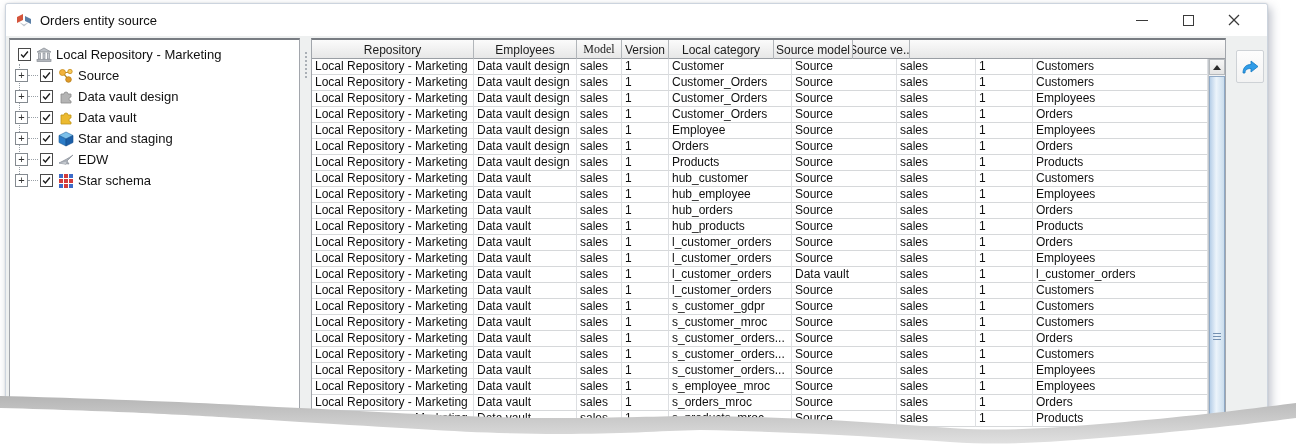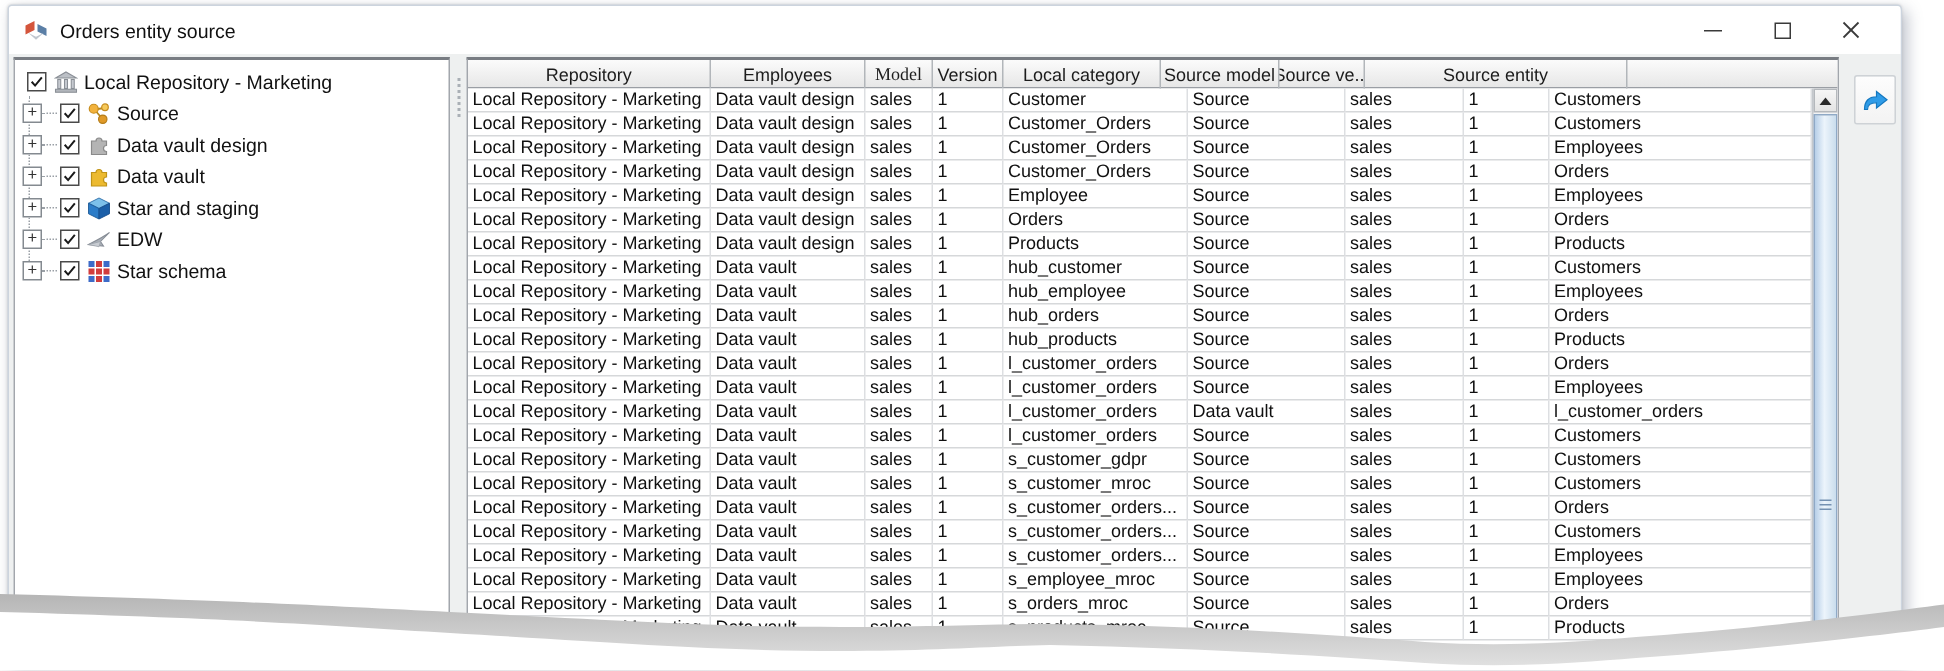--- a/index.html
+++ b/index.html
@@ -242,21 +242,20 @@
 
     <div class="table-panel">
       <div class="thead">
           <div class="th" style="width: 162px;">Repository</div>
           <div class="th" style="width: 103px;">Employees</div>
           <div class="th" style="width: 45px; font-family: Liberation Serif, serif;">Model</div>
           <div class="th" style="width: 47px;">Version</div>
           <div class="th" style="width: 105px;">Local category</div>
           <div class="th" style="width: 79px;">Source model</div>
           <div class="th" style="width: 57px;">Source ve...</div>
-          <div class="th" style="width: 175px;">Source entity</div>
           <div class="th stub" style="width: 17px;"></div>
         </div>
       <div class="tbody">
           <div class="tr">
             <div class="td" style="width: 162px;">Local Repository - Marketing</div>
             <div class="td" style="width: 103px;">Data vault design</div>
             <div class="td" style="width: 45px;">sales</div>
             <div class="td" style="width: 47px;">1</div>
             <div class="td" style="width: 123px;">Customer</div>
             <div class="td" style="width: 105px;">Source</div>

